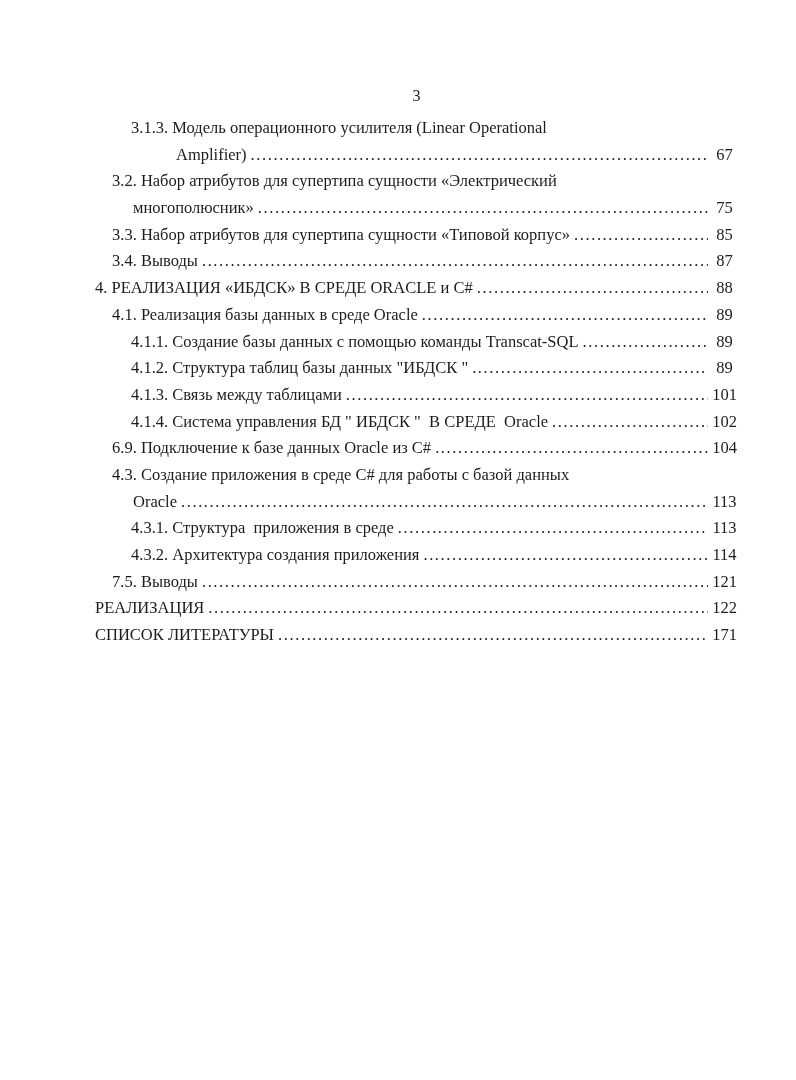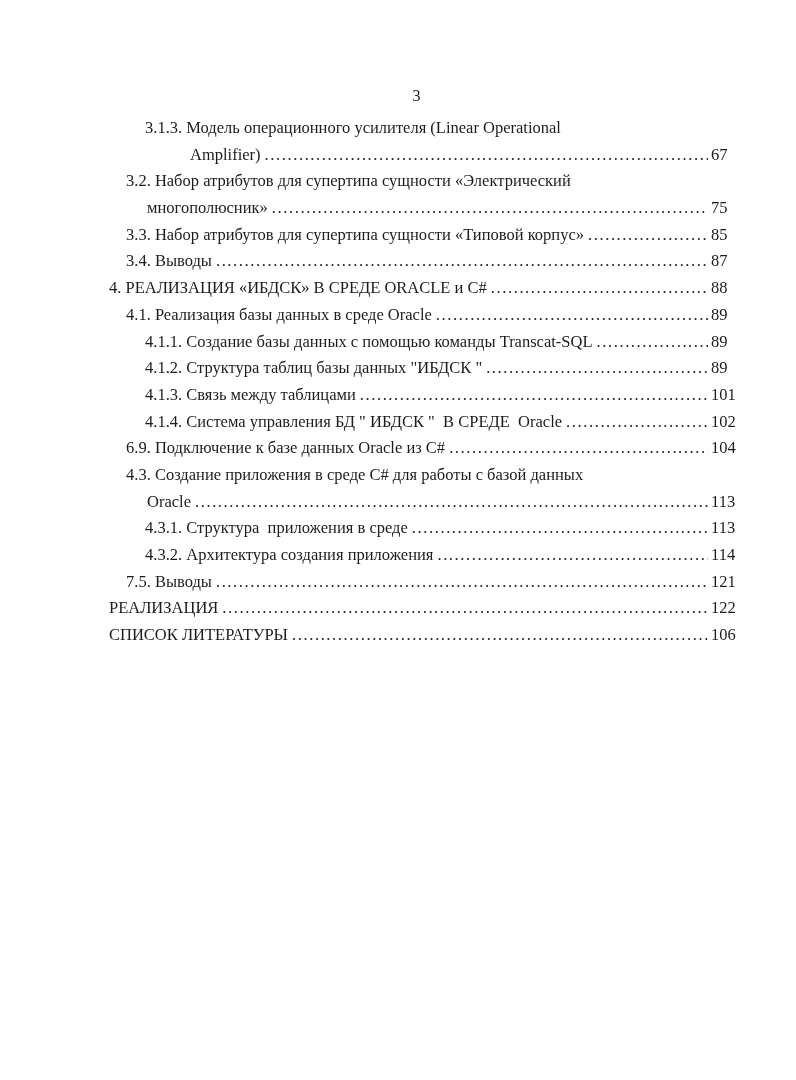--- a/index.html
+++ b/index.html
@@ -26,37 +26,36 @@
     top: 115px;
     left: 95px;
     width: 643px;
   }
   .toc-row {
     display: flex;
     align-items: baseline;
     height: 26.7px;
     font-size: 16.5px;
     line-height: 26.7px;
-    margin-left: 14px;
   }
   .toc-text { white-space: pre; }
   .leader {
     flex: 1 1 auto;
     overflow: hidden;
     white-space: nowrap;
     margin: 0 3px 0 4px;
     letter-spacing: 1.6px;
     min-width: 6px;
   }
   .leader::after {
     content: "....................................................................................................................................";
   }
   .toc-page {
     flex: 0 0 auto;
-    text-align: left;
+    text-align: center;
     min-width: 27px;
     white-space: pre;
   }
   .ind0  { padding-left: 0; }
   .ind1  { padding-left: 17px; }
   .ind2  { padding-left: 36px; }
   .ind1c { padding-left: 38px; }
   .ind2c { padding-left: 81px; }
 </style>
 </head>
@@ -172,17 +171,17 @@
 
     <div class="toc-row ind0">
       <span class="toc-text">РЕАЛИЗАЦИЯ</span>
       <span class="leader"></span>
       <span class="toc-page">122</span>
     </div>
 
     <div class="toc-row ind0">
       <span class="toc-text">СПИСОК ЛИТЕРАТУРЫ</span>
       <span class="leader"></span>
-      <span class="toc-page">106</span>
+      <span class="toc-page">171</span>
     </div>
 
   </div>
 </div>
 
 </body></html>

